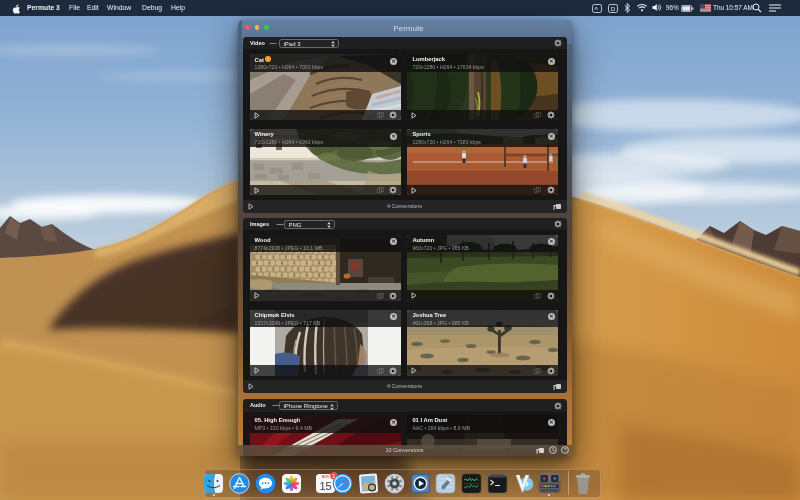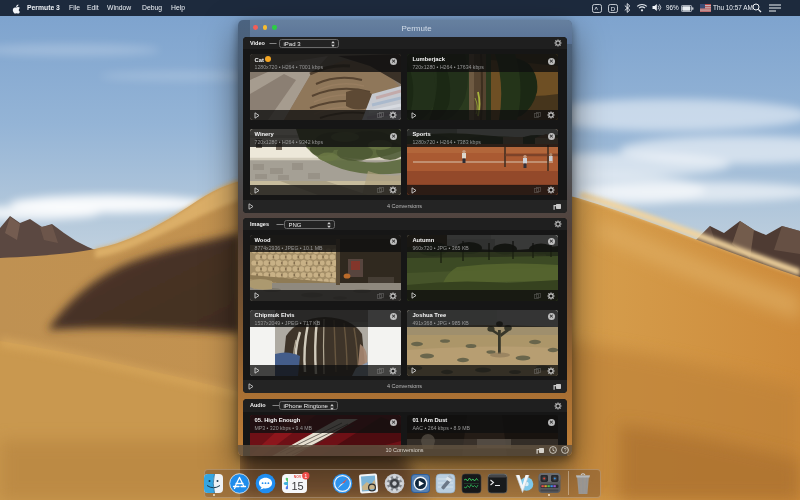--- a/index.html
+++ b/index.html
@@ -4,21 +4,21 @@
 *{box-sizing:border-box;}
 #screen{position:relative;width:800px;height:500px;font-family:"Liberation Sans",sans-serif;overflow:hidden;}
 .abs{position:absolute;}
 
 #menubar{position:absolute;left:0;top:0;width:800px;height:16px;background:#1d2a3d;color:#eef2f7;font-size:6.8px;line-height:16.5px;}
 #menubar .mi{position:absolute;top:0;white-space:nowrap;}
 
 #win{position:absolute;left:237.5px;top:20px;width:334px;height:436px;border-radius:5px;overflow:hidden;
  background:linear-gradient(180deg,#4b6380 0%,#49545e 28%,#53423a 48%,#7a5530 68%,#a86f33 85%,#c08038 100%);
  box-shadow:0 14px 34px rgba(0,0,0,.55),0 3px 10px rgba(0,0,0,.4);}
-#titlebar{position:absolute;left:12px;top:0;width:334px;height:24px;background:linear-gradient(180deg,#66809f,#587195);}
+#titlebar{position:absolute;left:4px;top:0;width:334px;height:24px;background:linear-gradient(180deg,#66809f,#587195);}
 #titlebar .tl{position:absolute;top:5.4px;width:4.8px;height:4.8px;border-radius:50%;}
 #title{position:absolute;left:0;top:0;width:334px;height:16px;text-align:center;line-height:17px;font-size:8px;color:#d3dde9;}
 .panel{position:absolute;left:5px;width:324px;background:#161616;border-radius:4px;}
 .phead{position:absolute;left:0;top:0;width:324px;height:12.6px;background:#1f1f1f;border-radius:4px 4px 0 0;color:#f2f2f2;}
 .phead .lbl{position:absolute;top:0;font-weight:bold;font-size:5.5px;line-height:13px;}
 .phead .dash{position:absolute;top:0;color:#ddd;font-size:7px;line-height:12.5px;}
 .pfoot{position:absolute;left:0;bottom:0;width:324px;height:12.6px;background:#242424;border-radius:0 0 4px 4px;color:#b9b9b9;font-size:5.5px;line-height:12.6px;text-align:center;}
 .dropdown{position:absolute;height:9px;background:#232323;border:0.5px solid #6a6a6a;border-radius:2.5px;color:#ececec;font-size:6px;line-height:8.5px;padding-left:3.5px;}
 .card{position:absolute;width:151px;height:66px;border-radius:3px;overflow:hidden;background:#222;}
 .card svg.thumb{position:absolute;left:0;top:0;width:151px;height:66px;}
@@ -841,21 +841,21 @@
           <rect x="1" y="1" width="19" height="19" rx="4.2" fill="#f7f8fa"></rect>
           <ellipse cx="10.5" cy="6.7" rx="1.7" ry="4" fill="#f5b31d" opacity="0.9" transform="rotate(0 10.5 10.5)"></ellipse>
           <ellipse cx="10.5" cy="6.7" rx="1.7" ry="4" fill="#f08a1d" opacity="0.9" transform="rotate(45 10.5 10.5)"></ellipse>
           <ellipse cx="10.5" cy="6.7" rx="1.7" ry="4" fill="#ef4e3a" opacity="0.9" transform="rotate(90 10.5 10.5)"></ellipse>
           <ellipse cx="10.5" cy="6.7" rx="1.7" ry="4" fill="#e9326b" opacity="0.9" transform="rotate(135 10.5 10.5)"></ellipse>
           <ellipse cx="10.5" cy="6.7" rx="1.7" ry="4" fill="#a453c9" opacity="0.9" transform="rotate(180 10.5 10.5)"></ellipse>
           <ellipse cx="10.5" cy="6.7" rx="1.7" ry="4" fill="#3b6de8" opacity="0.9" transform="rotate(225 10.5 10.5)"></ellipse>
           <ellipse cx="10.5" cy="6.7" rx="1.7" ry="4" fill="#2aa8d8" opacity="0.9" transform="rotate(270 10.5 10.5)"></ellipse>
           <ellipse cx="10.5" cy="6.7" rx="1.7" ry="4" fill="#46c05a" opacity="0.9" transform="rotate(315 10.5 10.5)"></ellipse>
         </svg></div>
-      <div class="dicon" style="left:287px;top:471.5px;width:23px;height:22px;"><svg width="23" height="22" viewBox="0 0 23 22">
+      <div class="dicon" style="left:315px;top:471.5px;width:23px;height:22px;"><svg width="23" height="22" viewBox="0 0 23 22">
           <rect x="1" y="2" width="19" height="19" rx="4" fill="#f6f7f9"></rect>
           <path d="M1,6 L1,6 a4,4 0 0 1 4,-4 h11 a4,4 0 0 1 4,4 v1.2 H1 Z" fill="#f5f6f8"></path>
           <text x="10.5" y="6.4" font-size="3.4" fill="#e8483f" text-anchor="middle" font-family="Liberation Sans" font-weight="bold">NOV</text>
           <text x="10.5" y="17.5" font-size="11" fill="#3a3a3c" text-anchor="middle" font-family="Liberation Sans" font-weight="300">15</text>
           <circle cx="18.8" cy="3.8" r="3.7" fill="#ee4b47"></circle>
           <text x="18.8" y="5.9" font-size="5.5" fill="#fff" text-anchor="middle" font-family="Liberation Sans">1</text>
         </svg></div>
       <div class="dicon" style="left:332.1px;top:472.5px;width:21px;height:21px;"><svg width="21" height="21" viewBox="0 0 21 21">
           <circle cx="10.5" cy="10.5" r="9.8" fill="#2e93ee"></circle>
           <circle cx="10.5" cy="10.5" r="7.9" fill="none" stroke="#eef4fa" stroke-width="1.3"></circle>

